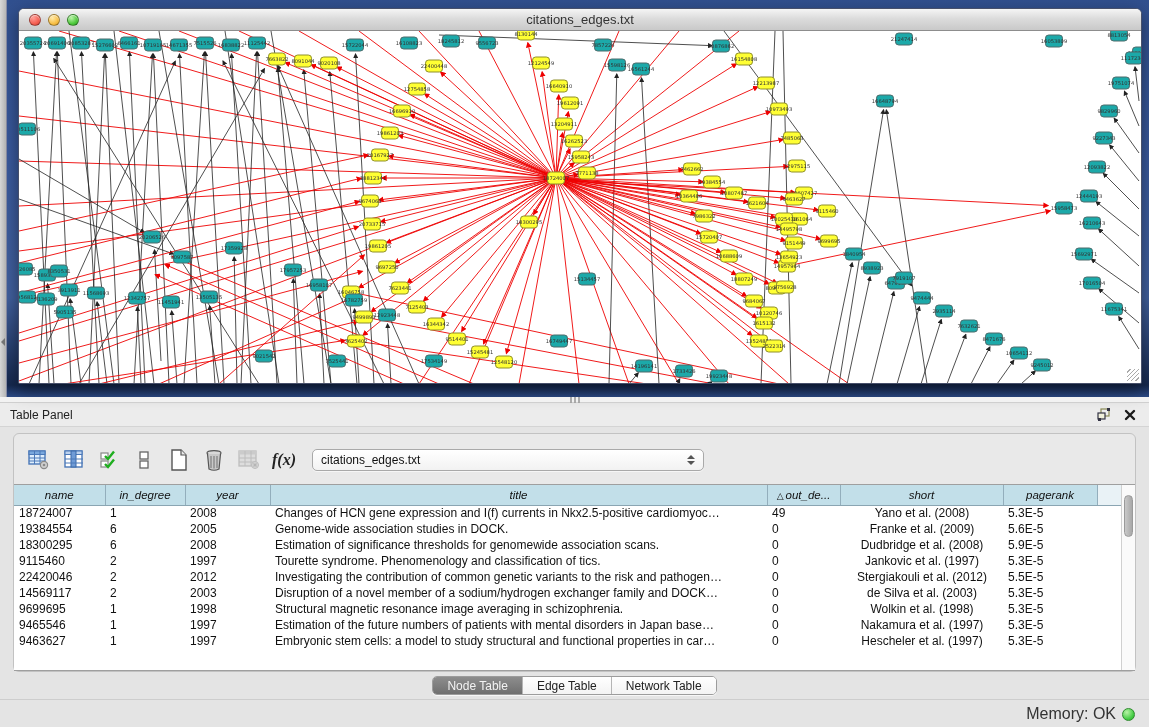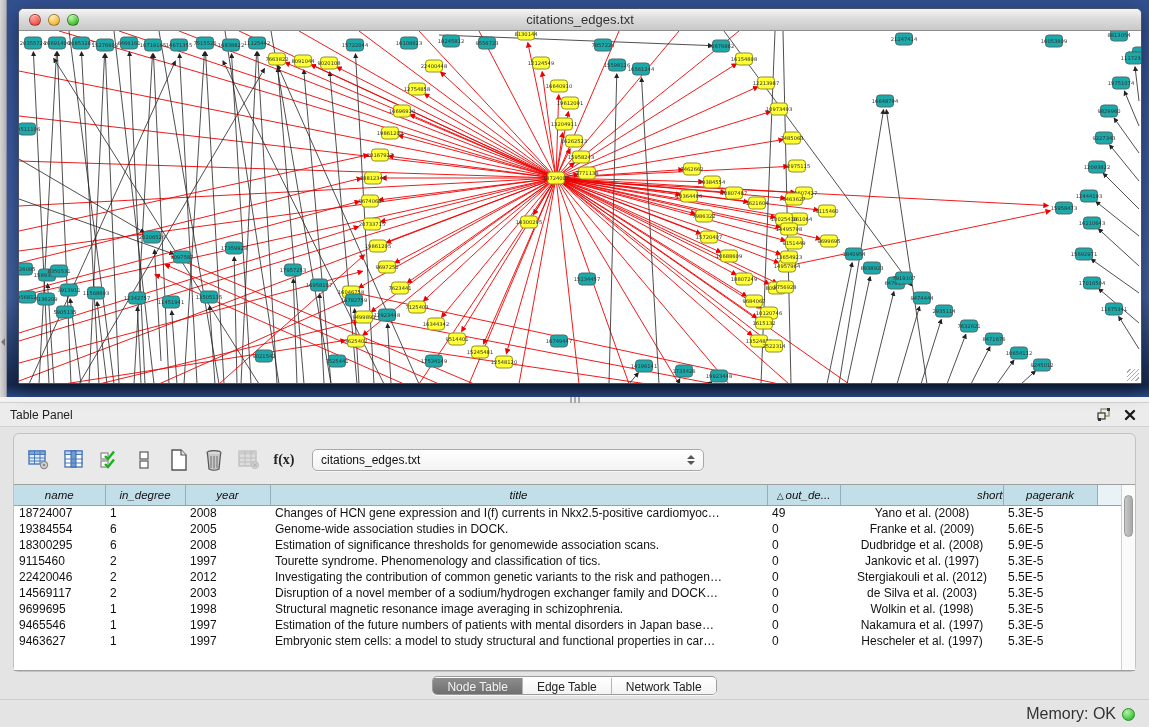--- a/index.html
+++ b/index.html
@@ -42,22 +42,22 @@
     display:flex; align-items:center; padding:0 10px; }
   .panel-title { font-size:12px; color:#222; flex:1; }
   .panel-header .hicon { width:18px; height:16px; margin-left:8px; display:flex;
     align-items:center; justify-content:center; cursor:default; }
 
   .panel-body { background:#e4e4e4; padding:6px 13px 0 13px; }
   .content-box { border:1px solid #c2c2c2; border-radius:6px; background:#e9e9e9; padding:8px 0 0 0; }
 
   .toolbar { display:flex; align-items:center; gap:9px; padding:4px 12px 10px 12px; height:42px; }
   .tbtn { width:26px; height:26px; display:flex; align-items:center; justify-content:center; }
-  .fx { font-family:"Liberation Serif","DejaVu Serif",serif; font-weight:bold;
-    font-size:14px; color:#222; }
+  .fx { font-family:"Liberation Serif","DejaVu Serif",serif; font-style:italic; font-weight:bold;
+    font-size:16px; color:#222; }
   .combo { margin-left:6px; width:392px; height:22px; background:linear-gradient(180deg,#ffffff,#f2f2f2);
     border:1px solid #a9a9a9; border-radius:5px; display:flex; align-items:center;
     padding:0 8px; box-shadow:inset 0 1px 1px rgba(255,255,255,.8),0 1px 0 rgba(255,255,255,.6); }
   .combo-label { flex:1; font-size:12px; color:#111; }
   .combo-arrows { display:flex; flex-direction:column; gap:2px; align-items:center; }
   .tri-up { width:0;height:0;border-left:4px solid transparent;border-right:4px solid transparent;border-bottom:4px solid #555; }
   .tri-dn { width:0;height:0;border-left:4px solid transparent;border-right:4px solid transparent;border-top:4px solid #555; }
 
   .table-wrap { position:relative; background:#fff; border-top:1px solid #9f9f9f;
     border-bottom:1px solid #9f9f9f; height:187px; overflow:hidden; }
@@ -69,21 +69,21 @@
     white-space:nowrap; text-overflow:clip; }
   td.c-short { text-align:center; }
   .sort-tri { font-size:9px; margin-right:2px; }
   .vscroll { position:absolute; right:0; top:0; width:14px; height:100%;
     background:#fafafa; border-left:1px solid #d0d0d0; }
   .vthumb { position:absolute; left:2px; top:10px; width:9px; height:42px;
     background:linear-gradient(90deg,#c9c9c9,#a8a8a8); border-radius:5px; border:1px solid #9a9a9a; }
 
   .tabs-row { height:27px; display:flex; align-items:center; justify-content:center; background:#e4e4e4; }
   .seg { display:flex; border:1px solid #9c9c9c; border-radius:5px; overflow:hidden;
-    background:#fff; box-shadow:0 1px 0 rgba(255,255,255,.7); height:19px;align-items:center; }
+    background:#fff; box-shadow:0 1px 0 rgba(255,255,255,.7); height:19px; }
   .seg-btn { font-size:12px; color:#222; padding:2px 14px 0 14px; border-right:1px solid #b5b5b5;
     background:linear-gradient(180deg,#ffffff,#f3f3f3); }
   .seg-btn:last-child { border-right:none; }
   .seg-btn.active { background:linear-gradient(180deg,#8d8d8d,#6f6f6f); color:#f3f3f3; }
 
   .status-bar { height:29px; background:#e4e4e4; border-top:1px solid #cdcdcd;
     display:flex; align-items:center; justify-content:flex-end; padding:0 14px; gap:6px; }
   .mem-label { font-size:16px; color:#333; }
   .mem-dot { width:13px; height:13px; border-radius:50%; border:1px solid #2e8b2e;
     background:radial-gradient(circle at 35% 30%,#b8f3a6,#44cc44 65%,#2fa32f); }
@@ -929,21 +929,21 @@
 
     <div class="table-wrap">
       <table class="data">
         <thead>
             <tr id="thead-row">
               <th style="width: 91px;">name</th>
               <th style="width: 80px;">in_degree</th>
               <th style="width: 85px; text-align: center;">year</th>
               <th style="width: 497px;">title</th>
               <th style="width: 73px;"><span class="sort-tri">△</span>out_de...</th>
-              <th style="width: 163px; text-align: right;">short</th>
+              <th style="width: 163px;">short</th>
               <th style="width: 94px;">pagerank</th>
               <th style="width: 25px; background: rgb(233, 242, 246); border-right: none;"></th>
             </tr>
           </thead>
         <tbody id="tbody-rows">
             <tr>
               <td>18724007</td>
               <td>1</td>
               <td>2008</td>
               <td>Changes of HCN gene expression and I(f) currents in Nkx2.5-positive cardiomyoc…</td>

